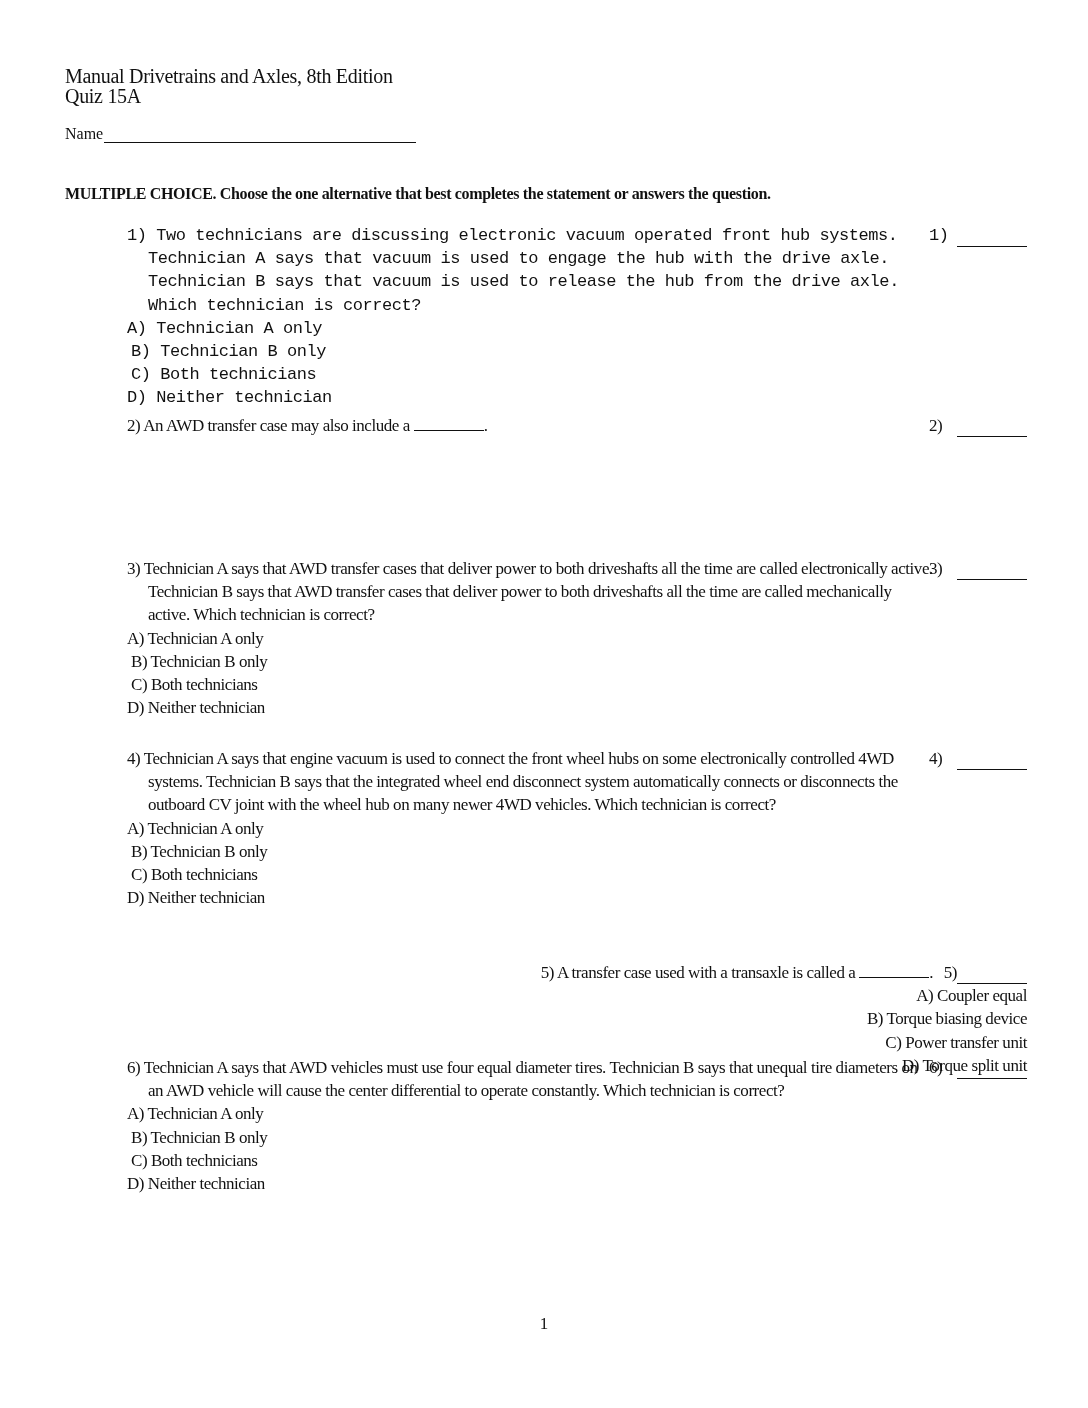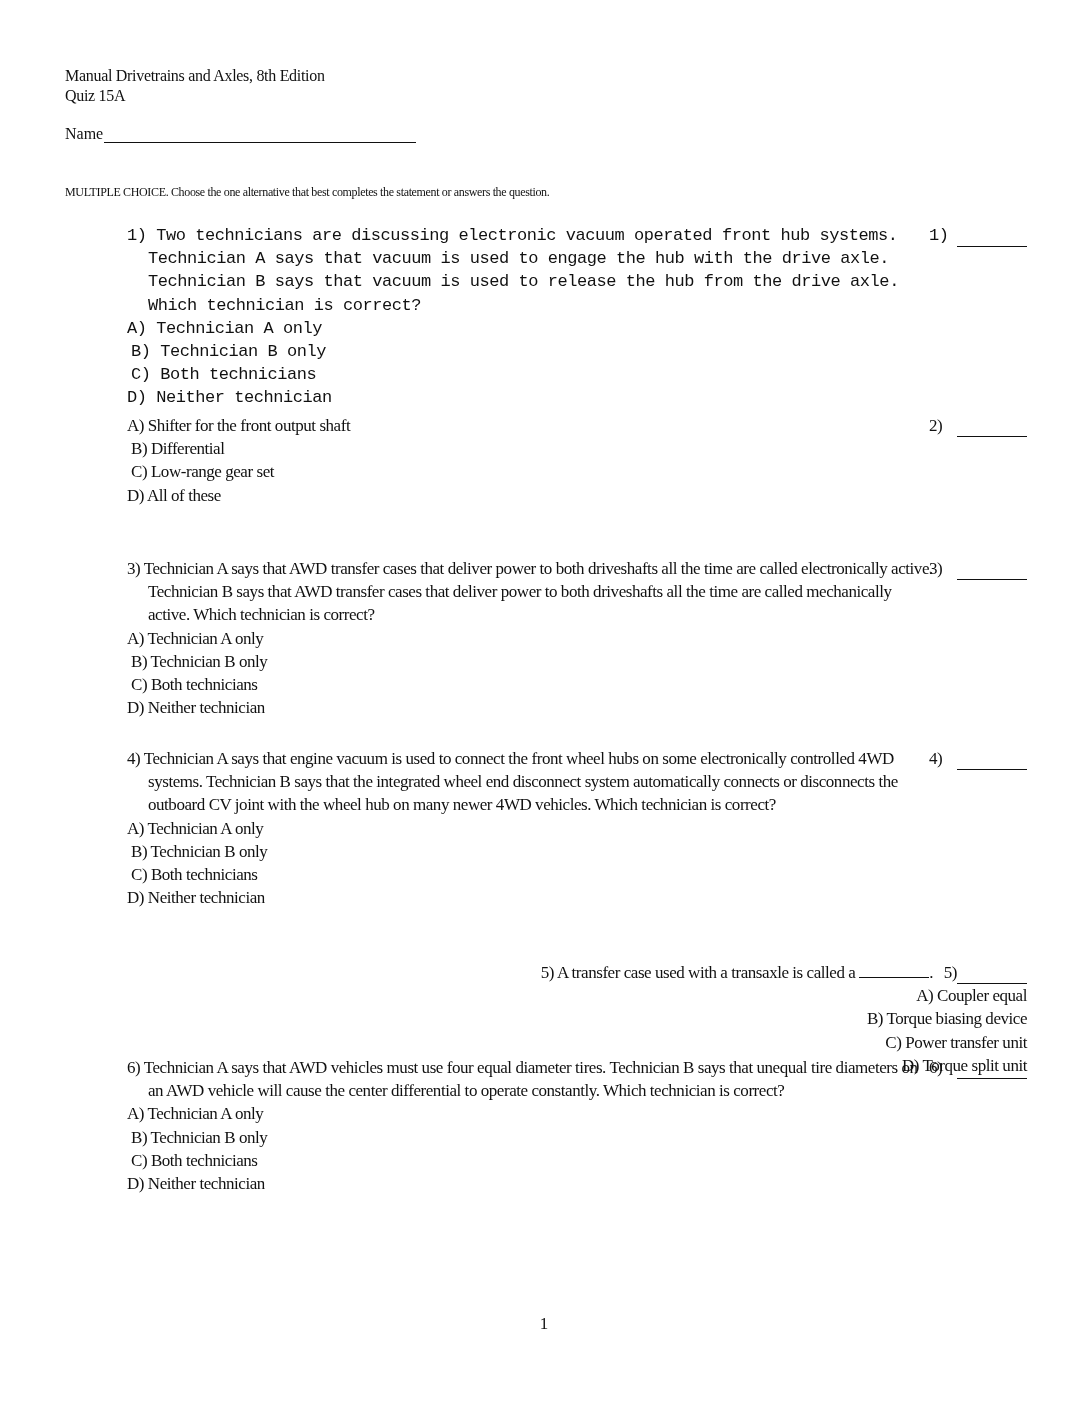--- a/index.html
+++ b/index.html
@@ -18,21 +18,21 @@
     .page {
       position: absolute;
       left: 0; top: 0;
       width: 1088px;
       height: 1408px;
     }
     .header {
       position: absolute;
       left: 65px;
       top: 66px;
-      font-size: 16px;
+      font-size: 20px;
       line-height: 20px;
       letter-spacing: -0.3px;
     }
     .name-row {
       position: absolute;
       left: 65px;
       top: 124px;
       font-size: 16px;
       display: flex;
       align-items: flex-end;
@@ -42,22 +42,22 @@
       display: inline-block;
       width: 312px;
       border-bottom: 1px solid #111;
       height: 18px;
       margin-left: 1px;
     }
     .instructions {
       position: absolute;
       left: 65px;
       top: 185px;
-      font-size: 12px;
-      font-weight: normal;
+      font-size: 16px;
+      font-weight: bold;
       letter-spacing: -0.35px;
       white-space: nowrap;
     }
     .question {
       position: absolute;
       left: 127px;
       width: 900px;
       font-size: 17px;
       line-height: 23.2px;
       letter-spacing: -0.45px;
@@ -139,25 +139,24 @@
       <div class="option narrow">C) Both technicians</div>
       <div class="option">D) Neither technician</div>
     </div>
     <div class="answer-slot">
       <span class="answer-label">1)</span>
       <span class="answer-line"></span>
     </div>
   </div>
 
   <div class="question" style="top:414px;">
-    <div class="options">
-      <div class="option">A) Shifter for the front output shaft</div>
-      <div class="option narrow">B) Differential</div>
-      <div class="option narrow">C) Low-range gear set</div>
-      <div class="option">D) All of these</div>
+    <div class="q-stem">
+      <span class="q-num">2)</span>
+      <span>An AWD transfer case may also include a</span>
+      <span class="blank"></span><span>.</span>
     </div>
     <div class="answer-slot">
       <span class="answer-label">2)</span>
       <span class="answer-line"></span>
     </div>
   </div>
 
   <div class="question" style="top:557px;">
     <div class="q-stem">
       <span class="q-num">3)</span>

